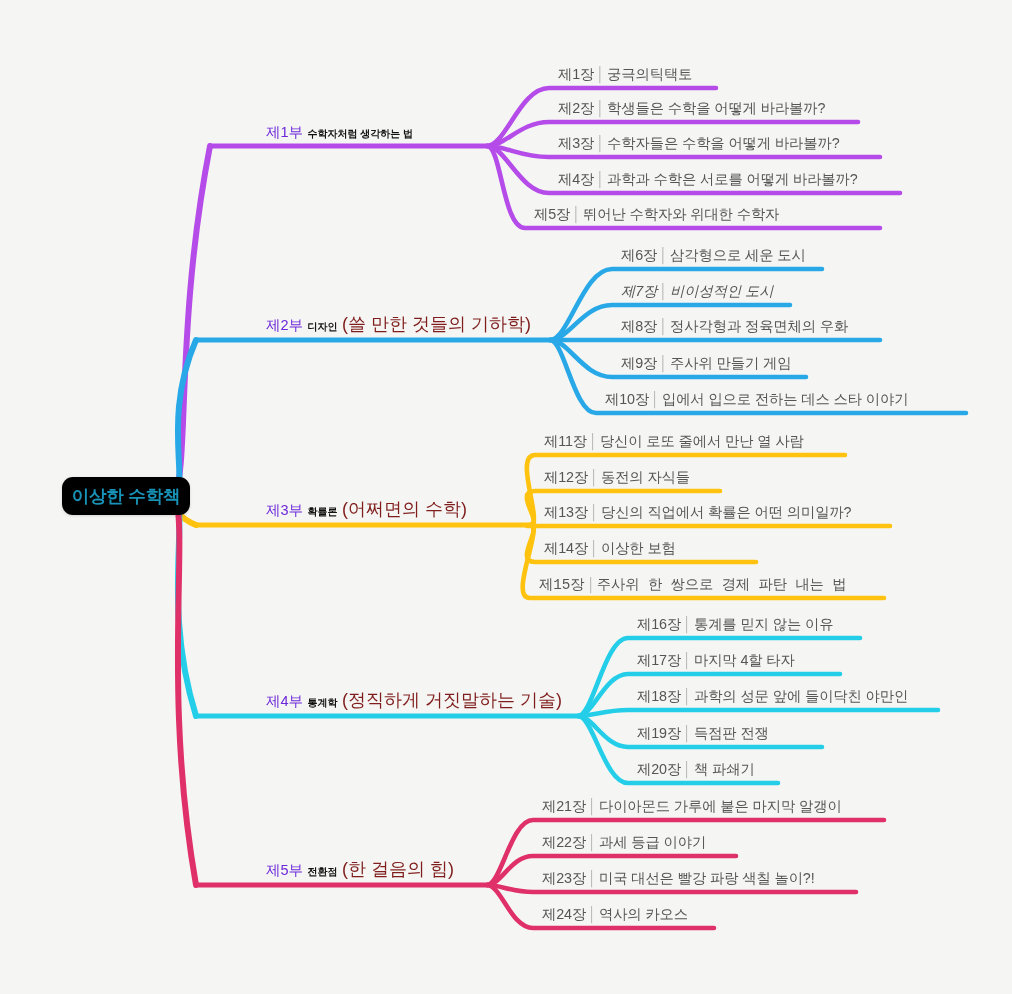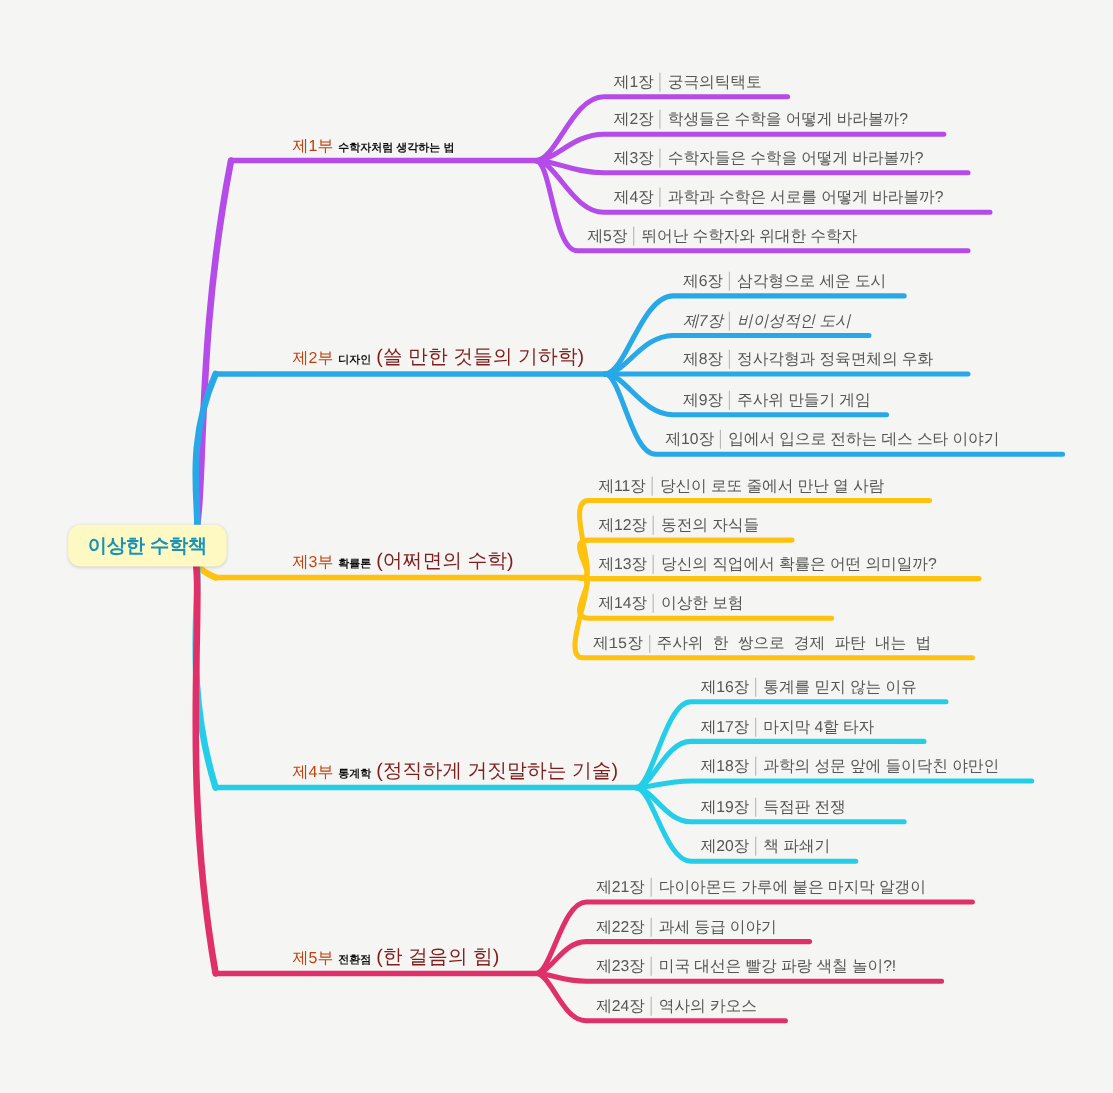--- a/index.html
+++ b/index.html
@@ -49,21 +49,21 @@
   .part {
     position: absolute;
     white-space: nowrap;
     z-index: 4;
     transform: translateY(-100%);
     padding-bottom: 4px;
   }
   .part-num {
     font-size: 14.5px;
     font-weight: normal;
-    color: #c2410c;
+    color: #6d28d9;
   }
   .part-title {
     font-size: 10px;
     font-weight: bold;
     color: #111111;
   }
   .part-sub {
     font-size: 18px;
     font-weight: normal;
     color: #7f1d1d;
@@ -118,21 +118,21 @@
       <path d="M 578 716 C 593.125 716, 604.625 747, 628 747 L 822 747" stroke="#25cee8" stroke-width="4.6" fill="none" stroke-linecap="round"></path>
       <path d="M 578 716 C 593.125 716, 604.625 783, 628 783 L 778 783" stroke="#25cee8" stroke-width="4.6" fill="none" stroke-linecap="round"></path>
       <path d="M 175 496 C 189 534.9, 162 690.5, 196 885" stroke="#e0306a" stroke-width="6" fill="none" stroke-linecap="round"></path>
       <path d="M 196 885 L 487 885" stroke="#e0306a" stroke-width="5" fill="none" stroke-linecap="round"></path>
       <path d="M 487 885 C 501.3 885, 510.9 820, 533 820 L 884 820" stroke="#e0306a" stroke-width="4.6" fill="none" stroke-linecap="round"></path>
       <path d="M 487 885 C 501.3 885, 510.9 856, 533 856 L 736 856" stroke="#e0306a" stroke-width="4.6" fill="none" stroke-linecap="round"></path>
       <path d="M 487 885 C 501.3 885, 510.9 892, 533 892 L 856 892" stroke="#e0306a" stroke-width="4.6" fill="none" stroke-linecap="round"></path>
       <path d="M 487 885 C 501.3 885, 510.9 928, 533 928 L 714 928" stroke="#e0306a" stroke-width="4.6" fill="none" stroke-linecap="round"></path>
     </svg>
 
-  <div class="root-node" id="root-node" style="left: 62px; top: 477px; width: 144px; height: 38px; background: #fef9c3;">
+  <div class="root-node" id="root-node" style="left: 62px; top: 477px; width: 128px; height: 38px; background: #000000;">
     <span class="root-label" style="color: rgb(24, 147, 184);">이상한 수학책</span>
   </div>
 
   <div id="labels-layer">
       <div class="part" style="left: 266px; top: 146px;"><span class="part-num">제1부</span> <span class="part-title">수학자처럼 생각하는 법</span></div>
       <div class="chapter" style="left: 558px; top: 88px;"><span>제1장</span><span class="sep">│</span><span>궁극의틱택토</span></div>
       <div class="chapter" style="left: 558px; top: 122px;"><span>제2장</span><span class="sep">│</span><span>학생들은 수학을 어떻게 바라볼까?</span></div>
       <div class="chapter" style="left: 558px; top: 157px;"><span>제3장</span><span class="sep">│</span><span>수학자들은 수학을 어떻게 바라볼까?</span></div>
       <div class="chapter" style="left: 558px; top: 193px;"><span>제4장</span><span class="sep">│</span><span>과학과 수학은 서로를 어떻게 바라볼까?</span></div>
       <div class="chapter" style="left: 534px; top: 228px;"><span>제5장</span><span class="sep">│</span><span>뛰어난 수학자와 위대한 수학자</span></div>

